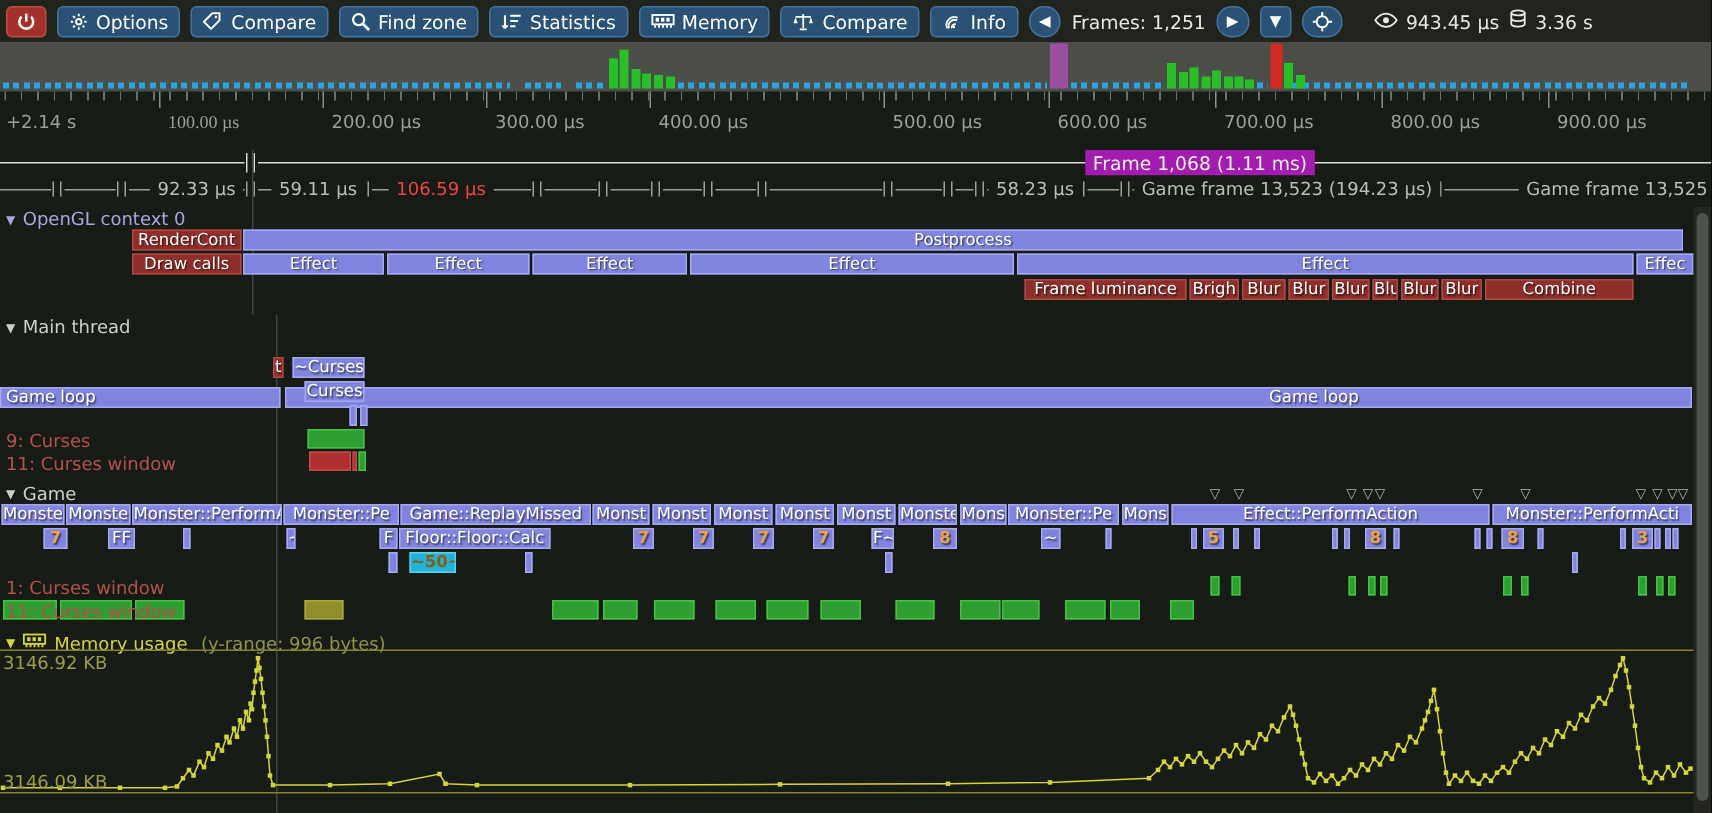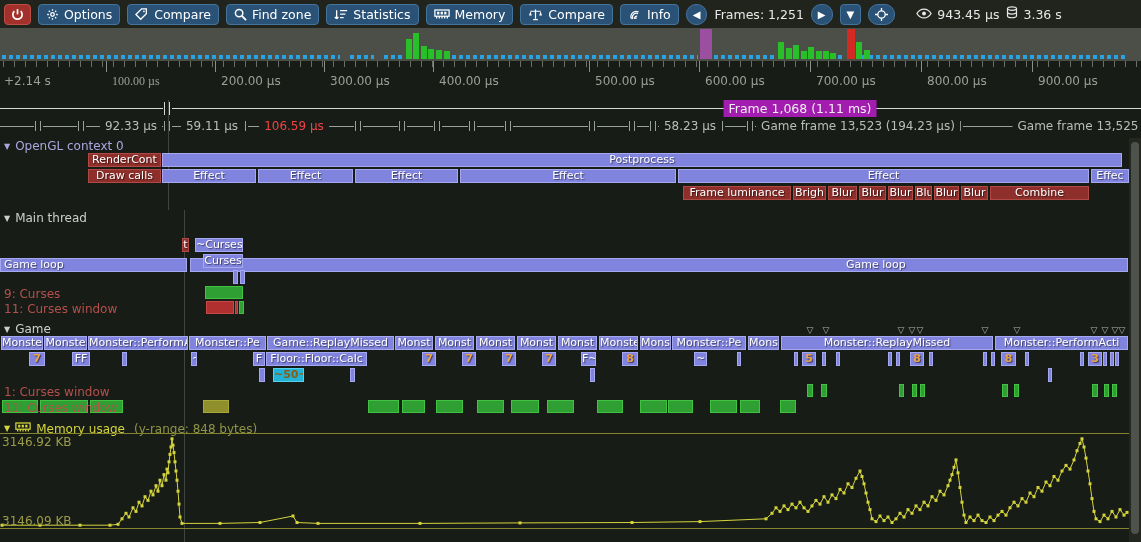--- a/index.html
+++ b/index.html
@@ -381,21 +381,21 @@
       <div class="zone" style="left: 267px; width: 127px;"><span>Game::ReplayMissed</span></div>
       <div class="zone" style="left: 395px; width: 38px;"><span>Monst</span></div>
       <div class="zone" style="left: 435px; width: 39px;"><span>Monst</span></div>
       <div class="zone" style="left: 476px; width: 39px;"><span>Monst</span></div>
       <div class="zone" style="left: 517px; width: 39px;"><span>Monst</span></div>
       <div class="zone" style="left: 558px; width: 39px;"><span>Monst</span></div>
       <div class="zone" style="left: 599px; width: 39px;"><span>Monste</span></div>
       <div class="zone" style="left: 640px; width: 31px;"><span>Mons</span></div>
       <div class="zone" style="left: 672px; width: 74px;"><span>Monster::Pe</span></div>
       <div class="zone" style="left: 748px; width: 31px;"><span>Mons</span></div>
-      <div class="zone" style="left: 781px; width: 212px;"><span>Monster::ReplayMissed</span></div>
+      <div class="zone" style="left: 781px; width: 212px;"><span>Effect::PerformAction</span></div>
       <div class="zone" style="left: 995px; width: 133px;"><span>Monster::PerformActi</span></div>
     </div>
   <div class="zrow" id="game-r2" style="top:352px;">
       <div class="zone num" style="left: 29px; width: 16px;"><span>7</span></div>
       <div class="zone" style="left: 72px; width: 18px;"><span>FF</span></div>
       <div class="zone" style="left: 122px; width: 5px;"></div>
       <div class="zone" style="left: 191px; width: 6px;"><span>~</span></div>
       <div class="zone" style="left: 253px; width: 12px;"><span>F</span></div>
       <div class="zone" style="left: 266px; width: 101px;"><span>Floor::Floor::Calc</span></div>
       <div class="zone num" style="left: 422px; width: 14px;"><span>7</span></div>
@@ -467,21 +467,21 @@
   <div class="sec-head mem-head" style="top:421px;">
     <span class="tri">▼</span>
     <span><svg width="16" height="12" viewBox="0 0 18 13">
           <rect x="1" y="2" width="16" height="7" fill="none" stroke="#d4d43c" stroke-width="1.4"></rect>
           <path d="M3 9v2.5M6 9v2.5M9 9v2.5M12 9v2.5M15 9v2.5" stroke="#d4d43c" stroke-width="1.4"></path>
           <rect x="3.5" y="4" width="2.5" height="3" fill="#d4d43c"></rect>
           <rect x="7.5" y="4" width="2.5" height="3" fill="#d4d43c"></rect>
           <rect x="11.5" y="4" width="2.5" height="3" fill="#d4d43c"></rect>
         </svg></span>
     <span>Memory usage</span>
-    <span class="mem-range">(y-range: 848 bytes)</span>
+    <span class="mem-range">(y-range: 996 bytes)</span>
   </div>
   <div class="mem-line" style="top:433px;"></div>
   <div class="mem-label" style="top:435px;">3146.92 KB</div>
   <svg id="mem-plot" style="position:absolute;left:0;top:432px;" width="1129" height="100">
       <path d="M2 93.2 L40 93.2 L80 93.2 L110 93.2 L118 92.3 L122 86.8 L126 81.3 L129 85.0 L133 75.8 L136 79.4 L139 70.2 L142 73.9 L145 64.7 L148 68.4 L151 59.2 L153 62.9 L156 53.7 L158 59.2 L160 48.2 L162 53.7 L164 42.6 L166 48.2 L167 37.1 L168 40.8 L169 29.8 L170 22.4 L171 15.0 L172 6.8 L173 13.2 L174 20.6 L175 29.8 L176 39.0 L177 48.2 L178 59.2 L179 72.1 L180 85.0 L182 91.4 L220 91.4 L260 90.5 L293 84.0 L297 90.5 L318 91.4 L420 91.4 L520 90.9 L632 90.5 L700 89.6 L766 86.8 L772 81.3 L776 75.8 L780 79.4 L784 73.9 L788 77.6 L792 72.1 L796 75.8 L800 70.2 L804 75.8 L808 79.4 L812 73.9 L816 68.4 L820 72.1 L824 64.7 L828 70.2 L832 62.9 L836 66.6 L840 57.4 L844 61.0 L848 51.8 L852 55.5 L856 46.3 L860 39.0 L862 44.5 L864 51.8 L866 61.0 L868 70.2 L870 77.6 L872 86.8 L876 89.6 L880 84.0 L884 88.6 L888 85.0 L892 90.5 L896 86.8 L900 81.3 L904 85.0 L908 77.6 L912 81.3 L916 73.9 L920 77.6 L924 70.2 L928 73.9 L932 64.7 L936 68.4 L940 59.2 L944 62.9 L948 53.7 L950 48.2 L952 42.6 L954 35.3 L956 27.9 L958 40.8 L960 55.5 L962 70.2 L964 83.1 L966 90.5 L970 85.0 L974 88.6 L978 83.1 L982 88.6 L986 90.5 L990 85.0 L994 88.6 L998 83.1 L1002 79.4 L1006 83.1 L1010 75.8 L1014 70.2 L1018 73.9 L1022 66.6 L1026 70.2 L1030 61.0 L1034 64.7 L1038 55.5 L1042 59.2 L1046 50.0 L1050 53.7 L1054 44.5 L1058 48.2 L1062 39.0 L1066 33.4 L1070 37.1 L1074 27.9 L1077 18.7 L1080 11.4 L1082 6.8 L1084 15.0 L1086 26.1 L1088 39.0 L1090 51.8 L1092 66.6 L1094 79.4 L1096 86.8 L1100 89.6 L1104 83.1 L1108 86.8 L1112 79.4 L1116 85.0 L1120 77.6 L1124 83.1 L1127 80.4 " fill="none" stroke="#d4d43c" stroke-width="1"></path>
       <rect x="0.5" y="91.7" width="3" height="3" fill="#d4d43c"></rect>
       <rect x="38.5" y="91.7" width="3" height="3" fill="#d4d43c"></rect>
       <rect x="78.5" y="91.7" width="3" height="3" fill="#d4d43c"></rect>
       <rect x="108.5" y="91.7" width="3" height="3" fill="#d4d43c"></rect>
       <rect x="116.5" y="90.8" width="3" height="3" fill="#d4d43c"></rect>

